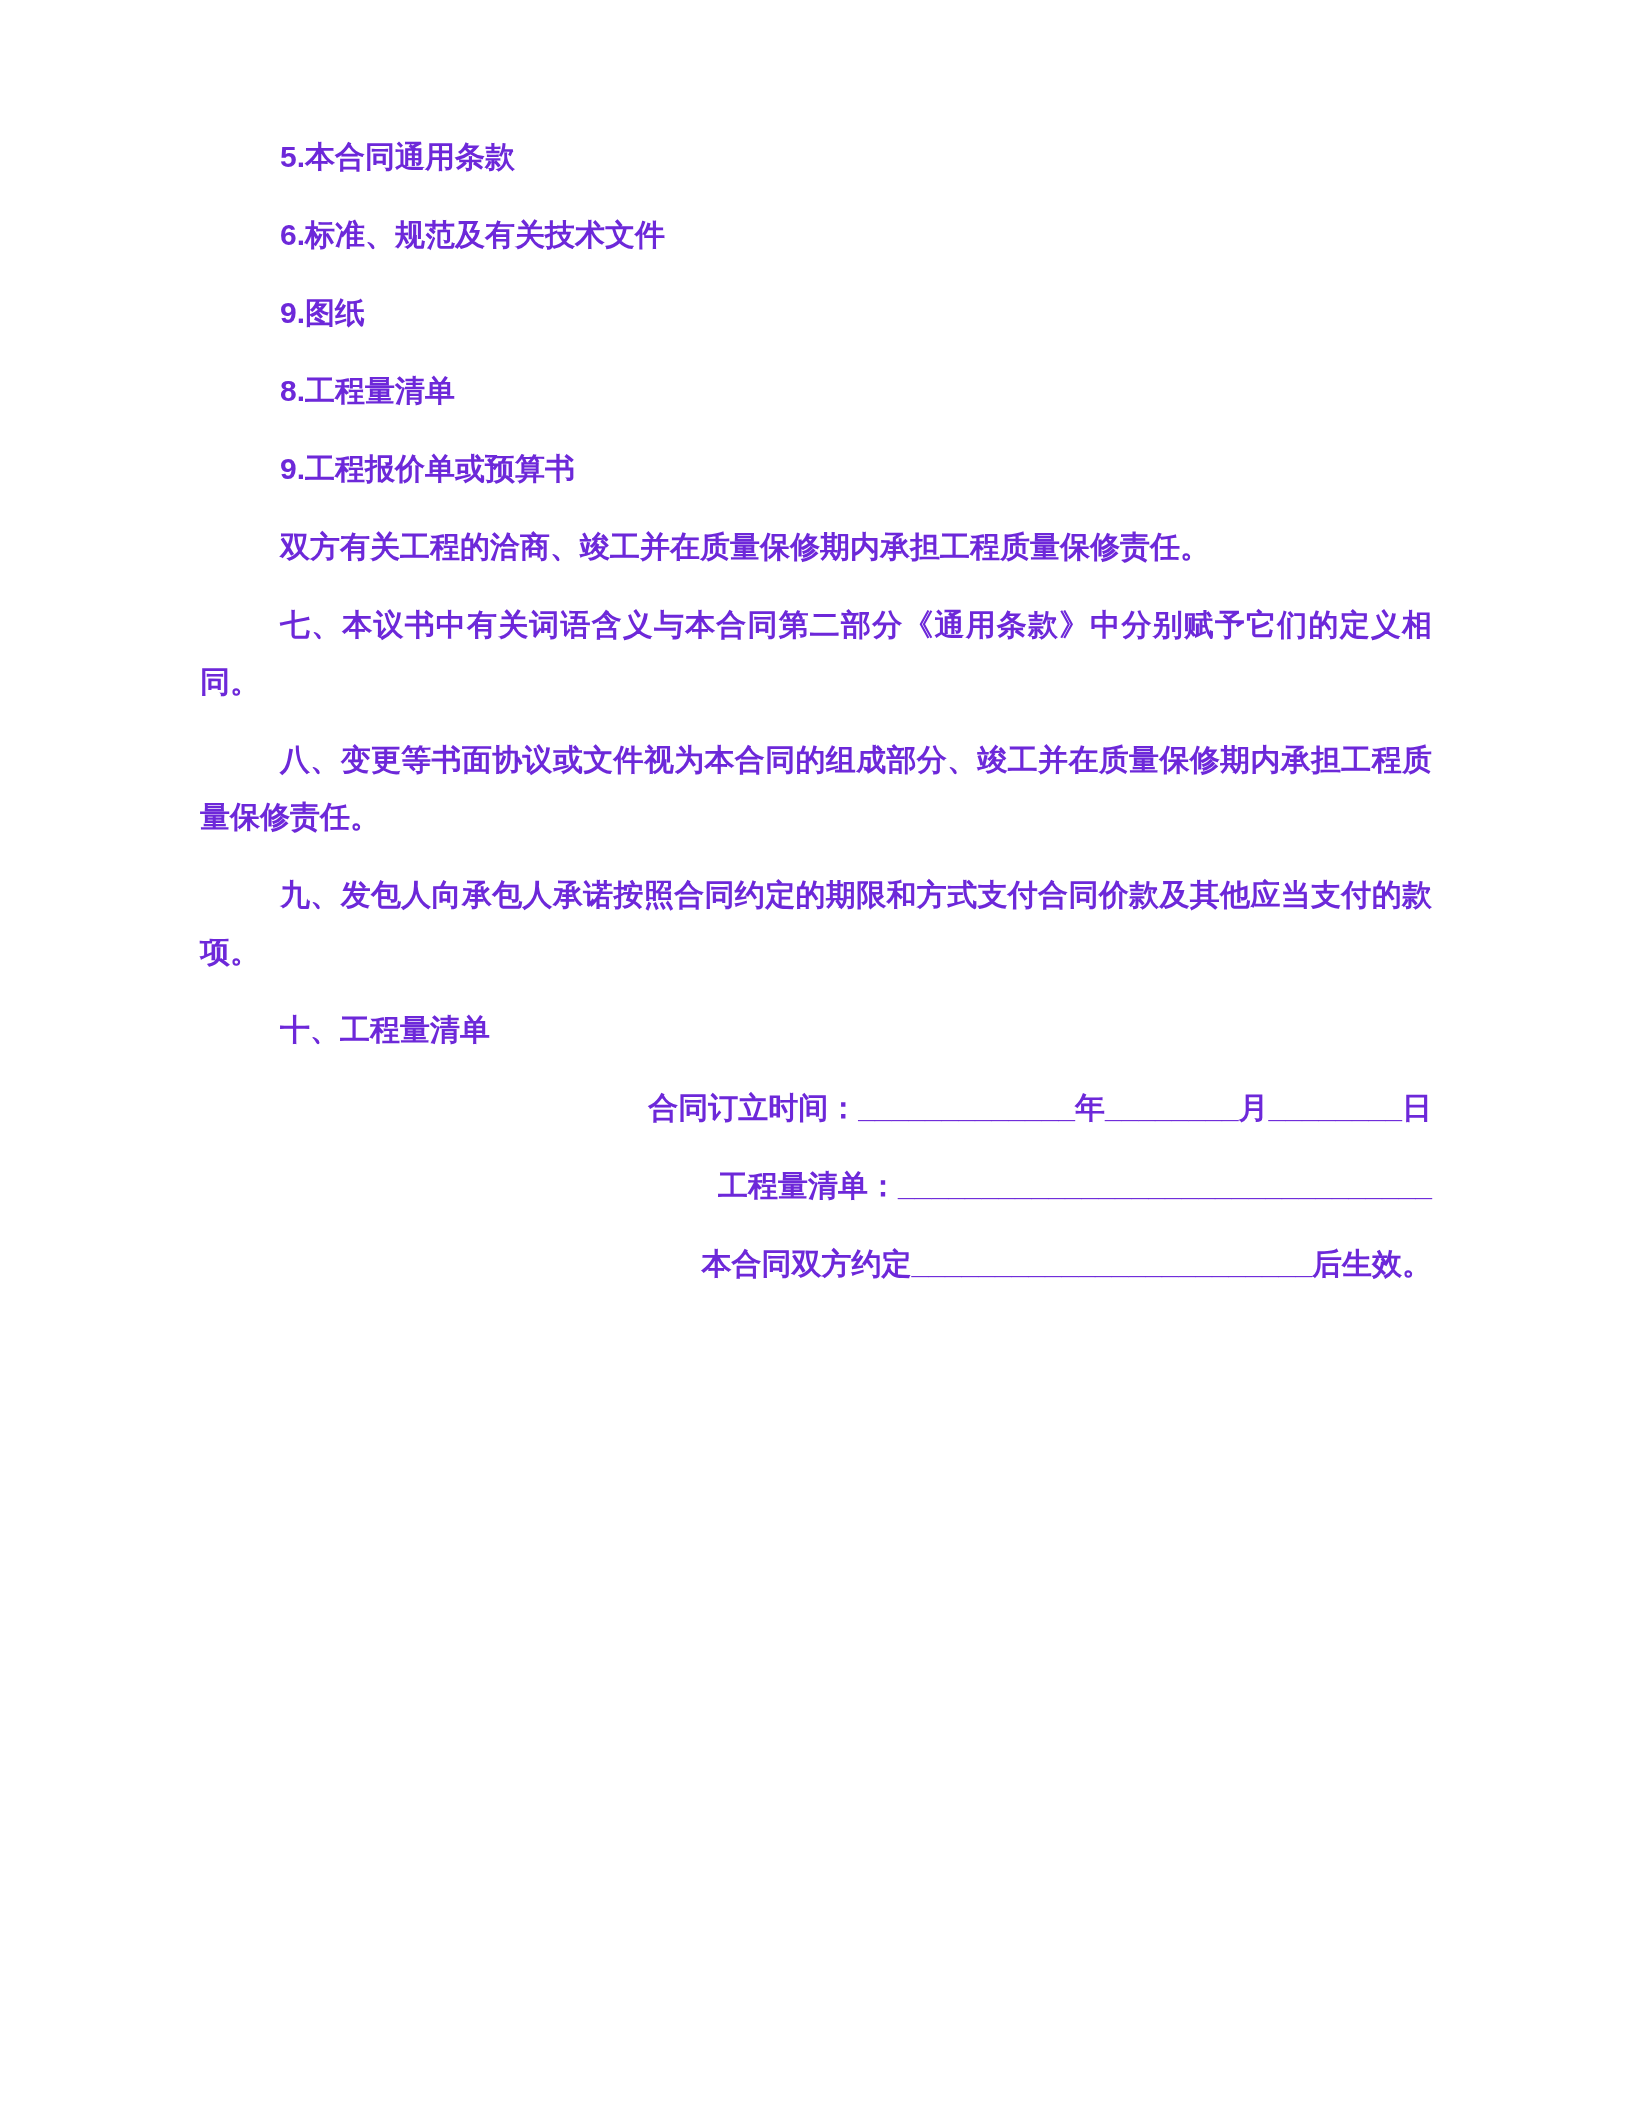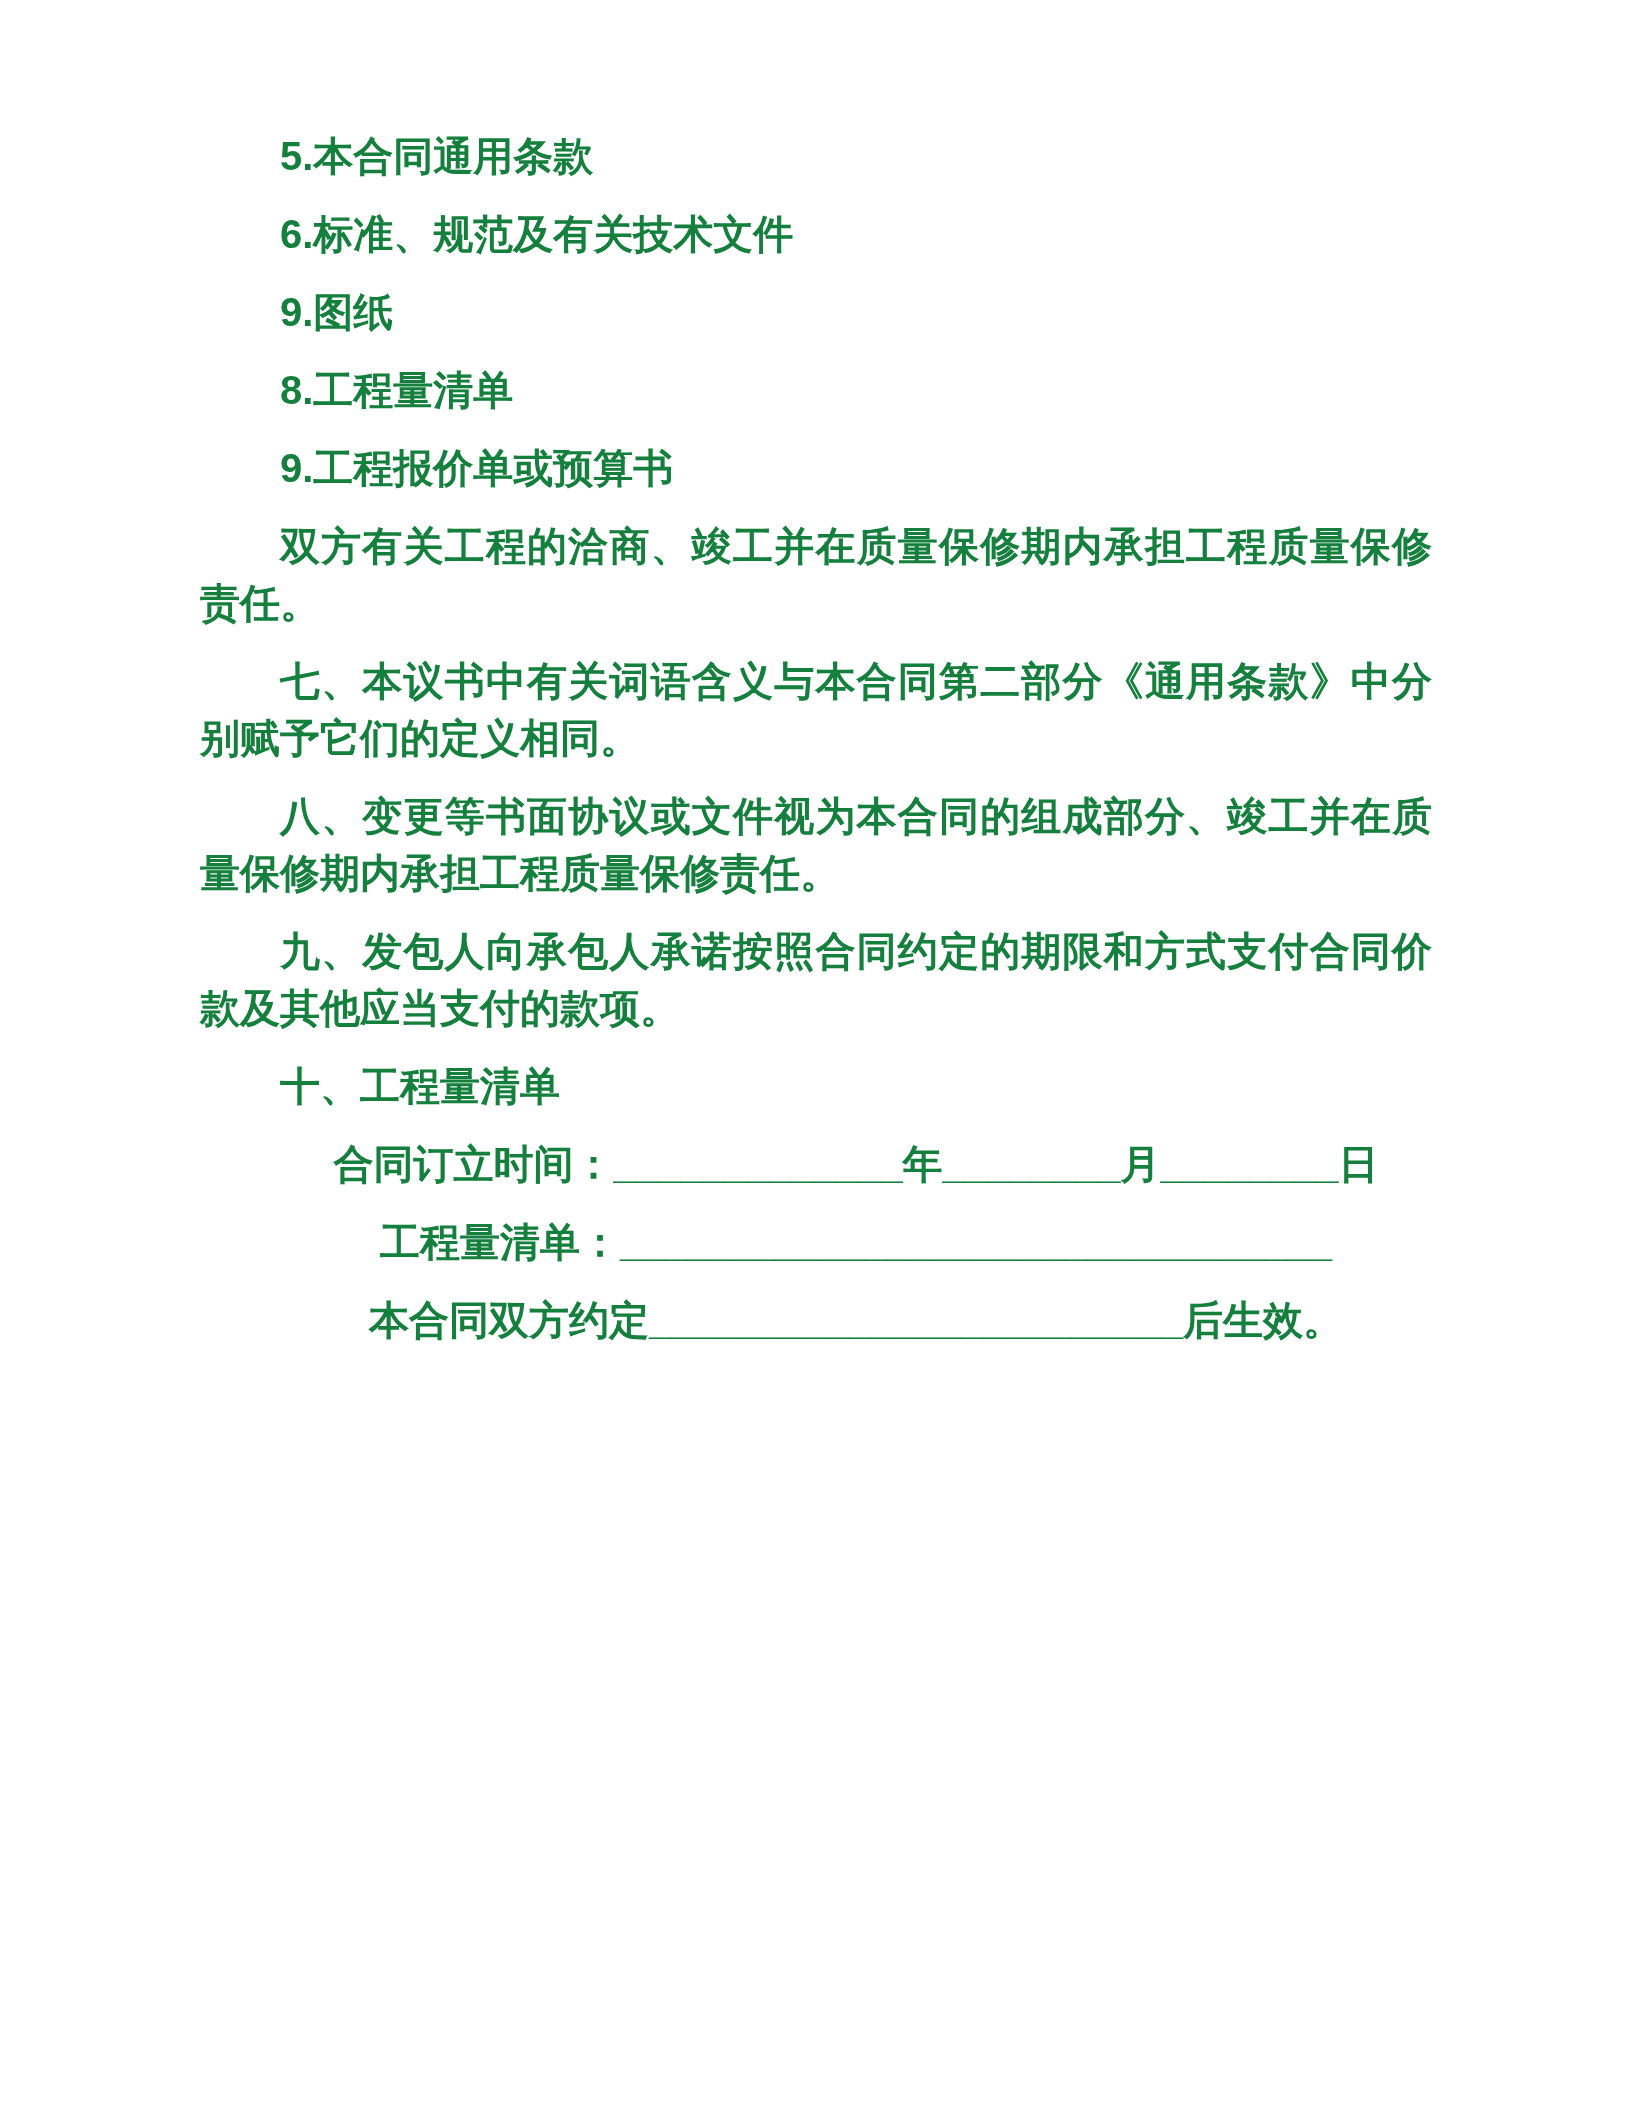--- a/index.html
+++ b/index.html
@@ -14,30 +14,30 @@
     margin: 0 auto;
     background: #ffffff;
     box-sizing: border-box;
     padding: 128px 200px 0 200px;
     font-family: "Liberation Sans", "DejaVu Sans", sans-serif;
     color: #000000;
     overflow: hidden;
   }
   .para {
     margin: 0 0 21px 0;
-    font-size: 40px;
+    font-size: 30px;
     line-height: 57px;
     font-weight: 700;
     text-indent: 80px;
     text-align: justify;
     word-break: break-all;
-    color: #15803d;
+    color: #6d28d9;
   }
   .para.fill-line {
-    text-align: center;
+    text-align: right;
     margin-top: 14px;
   }
 </style>
 </head>
 <body>
 
 <div class="page">
 
   <p class="para">5.本合同通用条款</p>
   <p class="para">6.标准、规范及有关技术文件</p>

